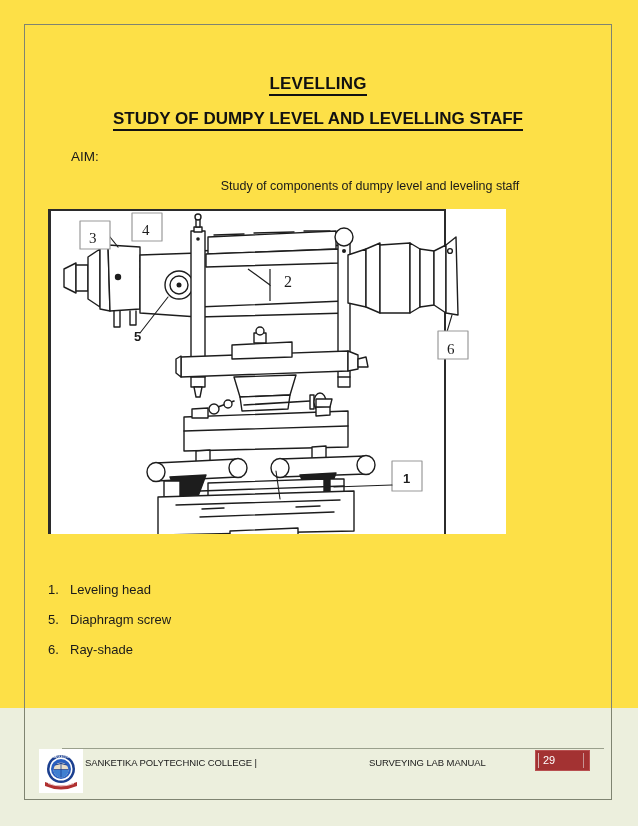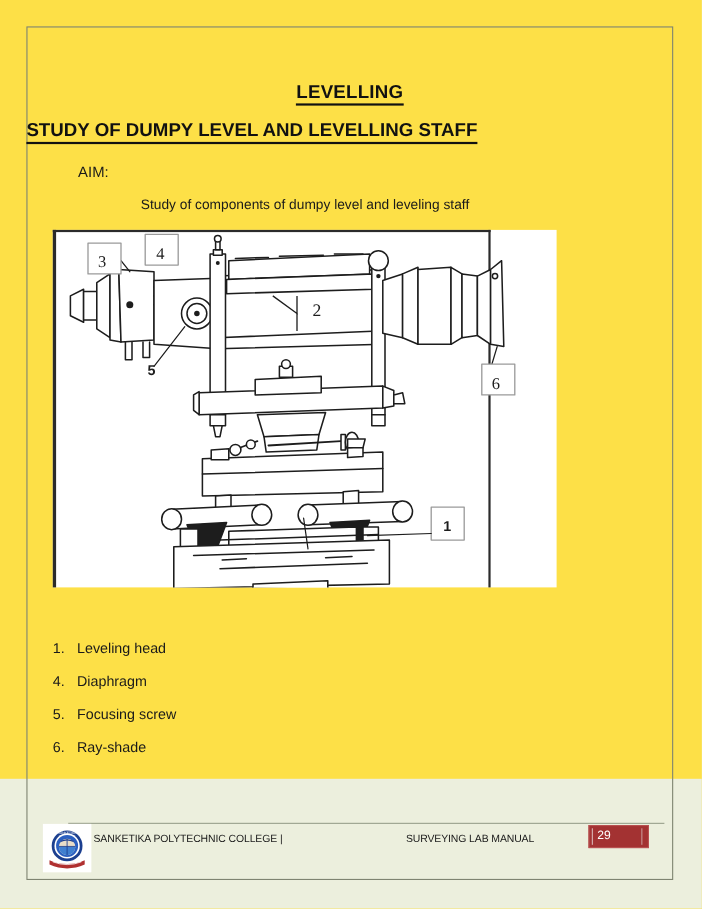--- a/index.html
+++ b/index.html
@@ -45,21 +45,21 @@
     font-weight: bold;
     letter-spacing: 0.2px;
     margin-top: 50px;
     color: #111;
   }
   .title1 span {
     border-bottom: 2px solid #111;
     padding-bottom: 1px;
   }
   .title2 {
-    text-align: left;
+    text-align: center;
     font-size: 17px;
     font-weight: bold;
     margin-top: 15px;
     color: #111;
   }
   .title2 span {
     border-bottom: 2px solid #111;
     padding-bottom: 1px;
   }
   .sec-line {
@@ -67,20 +67,21 @@
     margin-left: 47px;
     font-size: 13.5px;
     color: #1a1a1a;
   }
   .sec-line b { font-weight: normal; }
   .aim-body {
     margin-top: 15px;
     margin-left: 104px;
     font-size: 12.5px;
     color: #1a1a1a;
+    text-align: center;
   }
   .instr {
     margin-top: 16px;
     margin-left: 47px;
     font-size: 13.5px;
   }
   .instr .val { font-weight: normal; font-size: 12.8px; }
 
   
   .figure-wrap {
@@ -373,24 +374,21 @@
         <path d="M222 76 L222 92"></path>
       </g>
     </svg>
   </div>
 
   <div class="parts-list">
     <div class="item">
       <span class="num">1.</span><span>Leveling head</span>
     </div>
     <div class="item">
-      <span class="num">4.</span><span>Diaphragm</span>
-    </div>
-    <div class="item">
-      <span class="num">5.</span><span>Focusing screw</span>
+      <span class="num">5.</span><span>Diaphragm screw</span>
     </div>
     <div class="item">
       <span class="num">6.</span><span>Ray-shade</span>
     </div>
   </div>
 
   <div class="footer">
     <div class="footer-rule"></div>
 
     <div class="logo">

